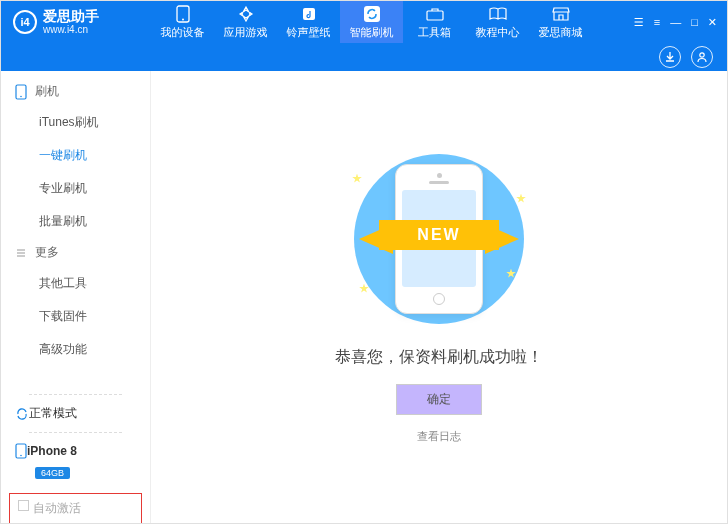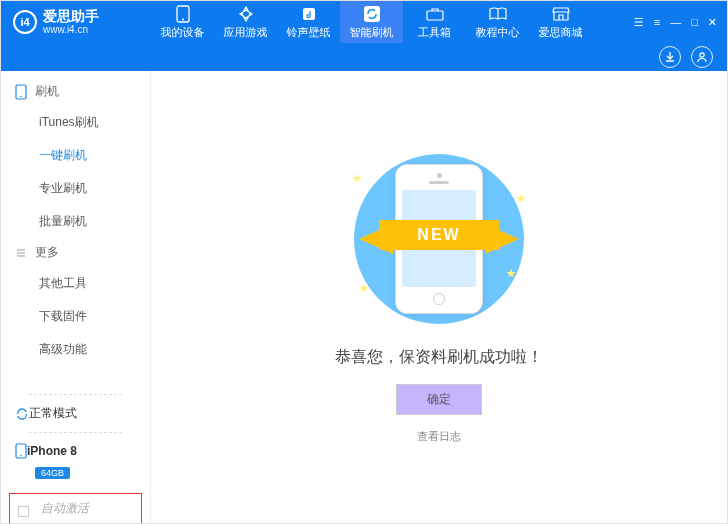--- a/index.html
+++ b/index.html
@@ -21,21 +21,21 @@
     .sidebar { width:150px; border-right:1px solid #eee; display:flex; flex-direction:column; }
     .sb-scroll { flex:1; overflow:hidden; padding-top:6px; }
     .sb-grp { padding:6px 14px; color:#666; display:flex; align-items:center; gap:8px; font-size:12px; }
     .sb-item { padding:8px 0 8px 38px; color:#555; cursor:pointer; font-size:12px; }
     .sb-item.active { color:#1e88e5; }
     .hr-dash { border-top:1px dashed #ddd; margin:6px 14px; }
     .sb-bottom { padding:8px 14px; }
     .sb-bot-item { display:flex; align-items:center; gap:0; padding:4px 0; }
     .badge { background:#1e88e5; color:#fff; font-size:9px; padding:1px 6px; border-radius:2px; }
     .red-outline { border:1.5px solid #e53935; margin:6px 8px 2px; display:flex; gap:8px; padding:6px 8px; color:#aaa; }
-    .chk { display:flex; align-items:flex-end; gap:12px;font-style:italic; }
+    .chk { display:flex; align-items:flex-start; gap:4px; }
     .chk-box { width:11px; height:11px; border:1px solid #ccc; }
     .main { flex:1; display:flex; flex-direction:column; align-items:center; justify-content:center; background:#fff; position:relative; }
     .phone-wrap { position:relative; width:210px; height:170px; margin-bottom:15px; }
     .circ-bg { width:170px; height:170px; background:#6ec6ff; border-radius:50%; position:absolute; left:50%; transform:translateX(-50%); }
     .star { position:absolute; width:10px; height:10px; background:#fff176; clip-path:polygon(50% 0,61% 35%,98% 35%,68% 57%,79% 91%,50% 70%,21% 91%,32% 57%,2% 35%,39% 35%); }
     .star.a { top:20px; left:18px; } .star.b { top:40px; right:18px; } .star.c { bottom:30px; left:25px; } .star.d { bottom:45px; right:28px; }
     .phone { position:absolute; left:50%; top:10px; transform:translateX(-50%); width:88px; height:150px; background:#fff; border-radius:12px; border:1px solid #e0e0e0; display:flex; flex-direction:column; align-items:center; padding:8px 6px; box-shadow:0 2px 8px rgba(0,0,0,.08); }
     .phone .cam { width:5px; height:5px; background:#ccc; border-radius:50%; margin-bottom:3px; } .phone .spk { width:20px; height:3px; background:#ccc; border-radius:2px; }
     .phone .scr { flex:1; width:100%; background:#d6ecff; border-radius:3px; margin:6px 0; }
     .phone .home { width:12px; height:12px; border:1.5px solid #ccc; border-radius:50%; }

